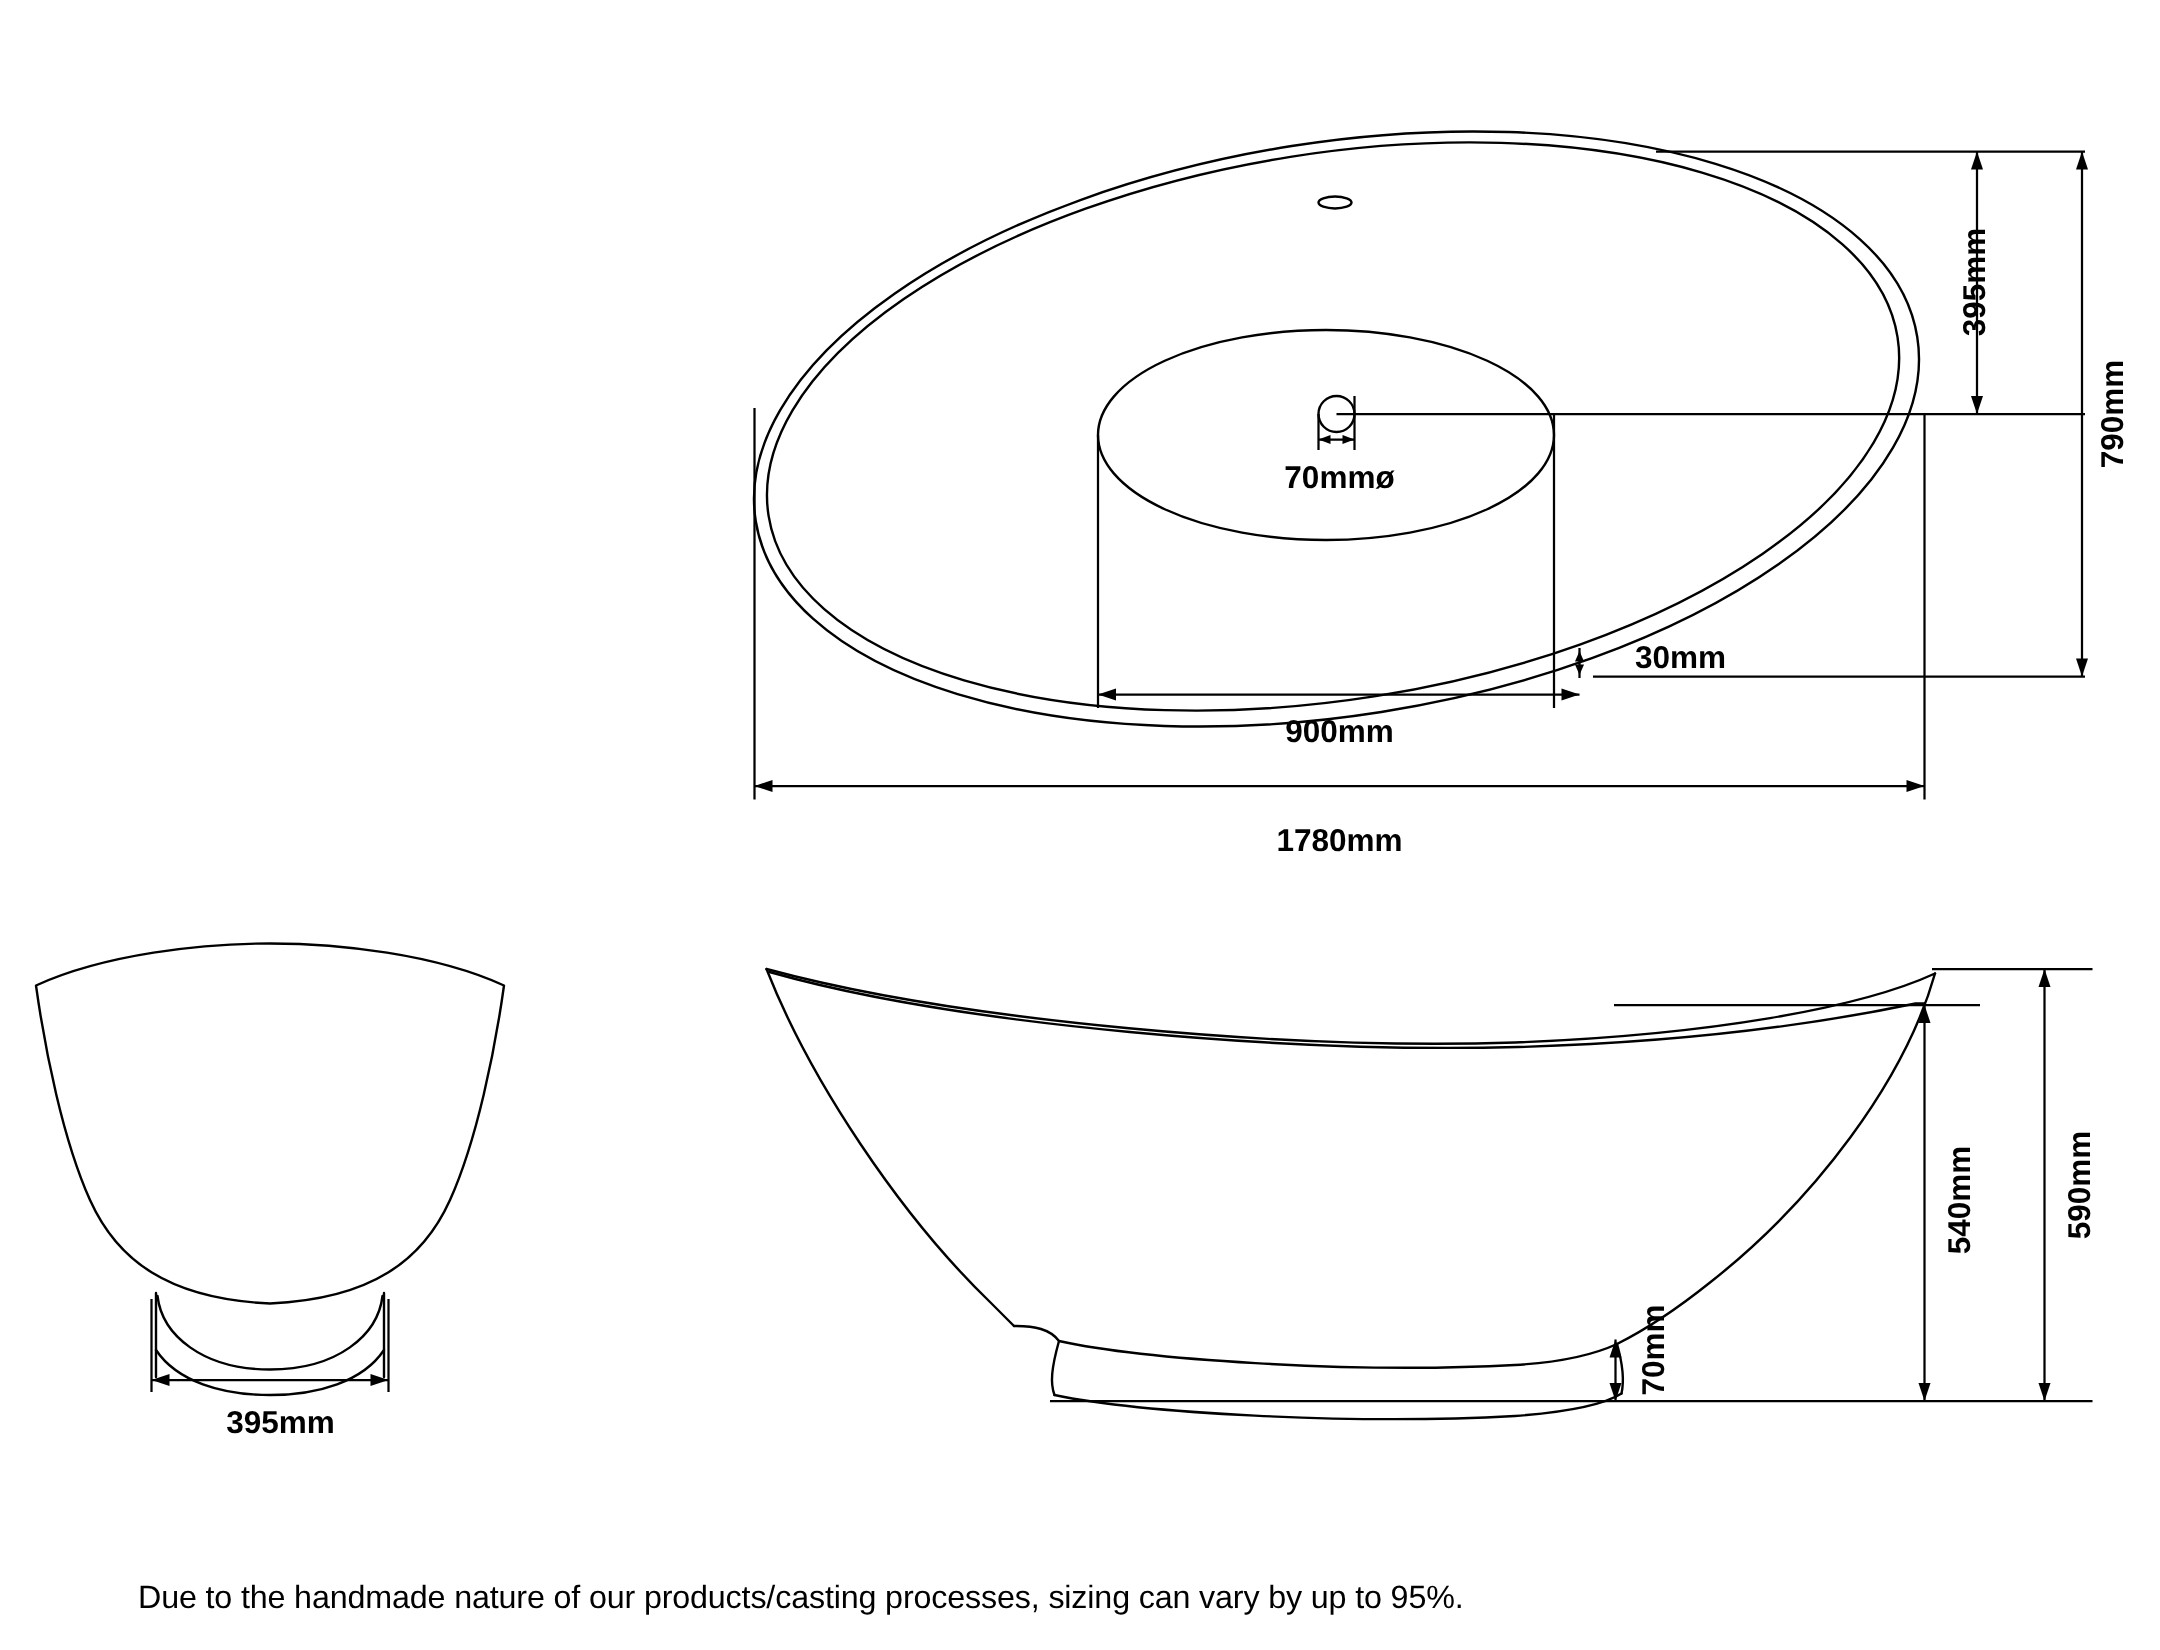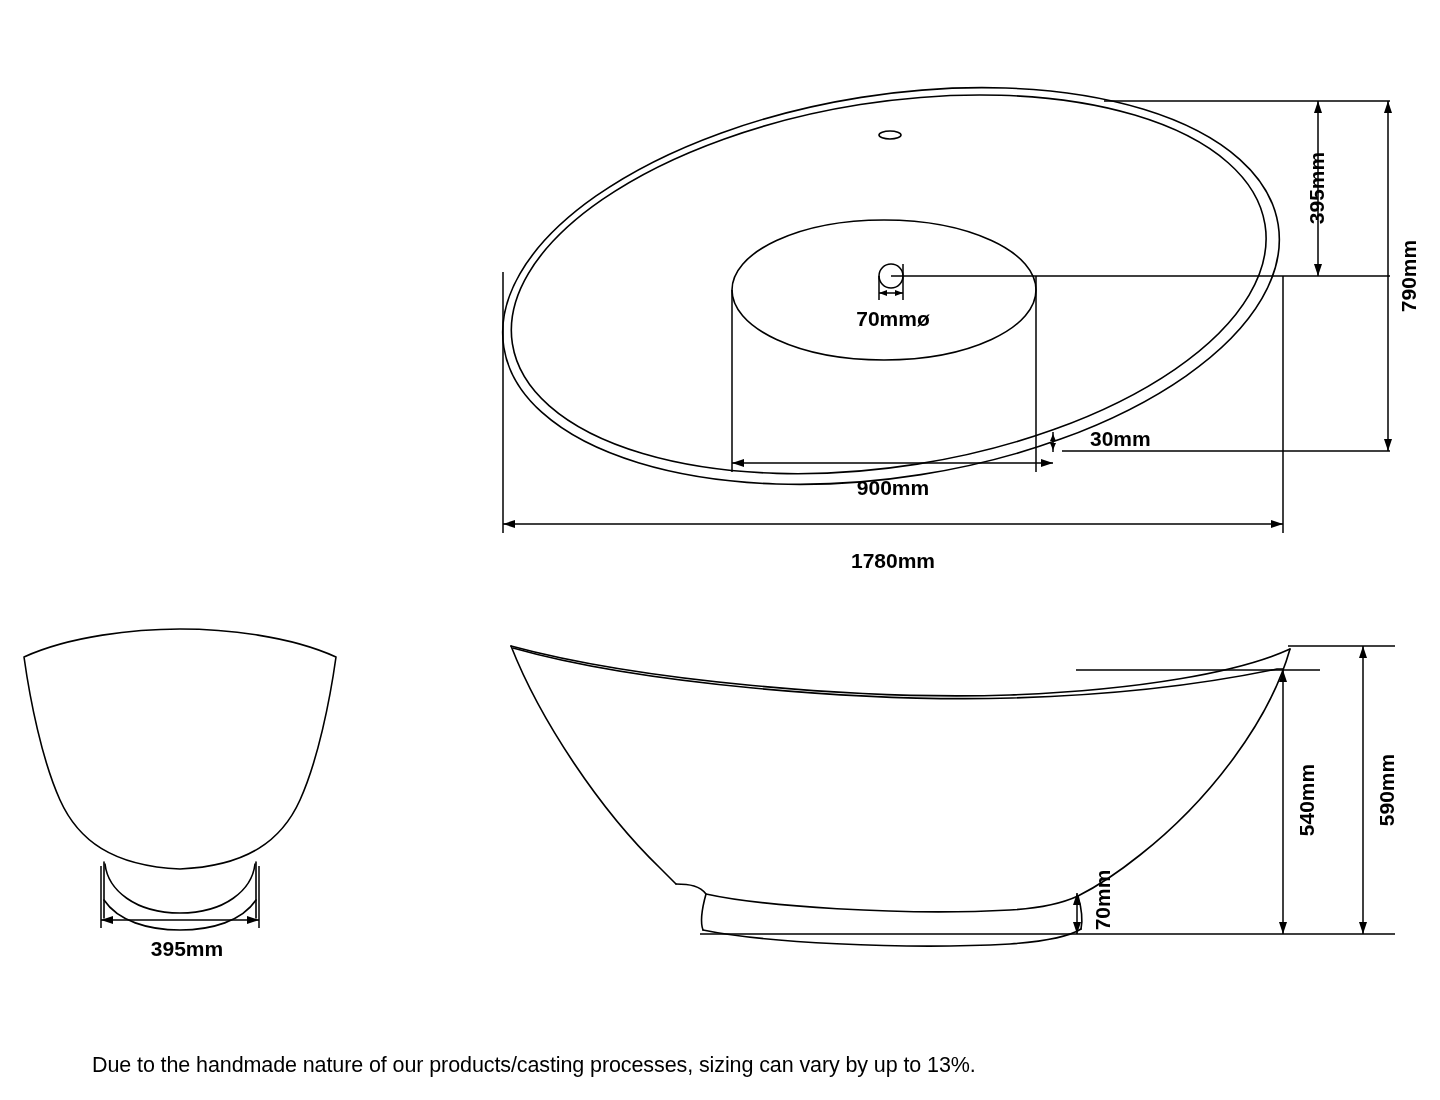--- a/index.html
+++ b/index.html
@@ -190,17 +190,17 @@
         <line class="dim" x1="1288" y1="646" x2="1395" y2="646"></line>
         <line class="dim" x1="1363" y1="646" x2="1363" y2="934"></line>
         <polygon points="1363,646 1359,658 1367,658" fill="#000"></polygon>
         <polygon points="1363,934 1359,922 1367,922" fill="#000"></polygon>
         <text class="dimtext ctr" x="1388" y="790" transform="rotate(-90 1388 790)">590mm</text>
       </g>
     </g>
   </svg>
 
   <div class="notes">
-    <span class="note-line">Due to the handmade nature of our products/casting processes, sizing can vary by up to 13%.</span>
+    <span class="note-line">Due to the handmade nature of our products/casting processes, sizing can vary by up to 95%.</span>
     
   </div>
 
 </div>
 
 </body></html>

